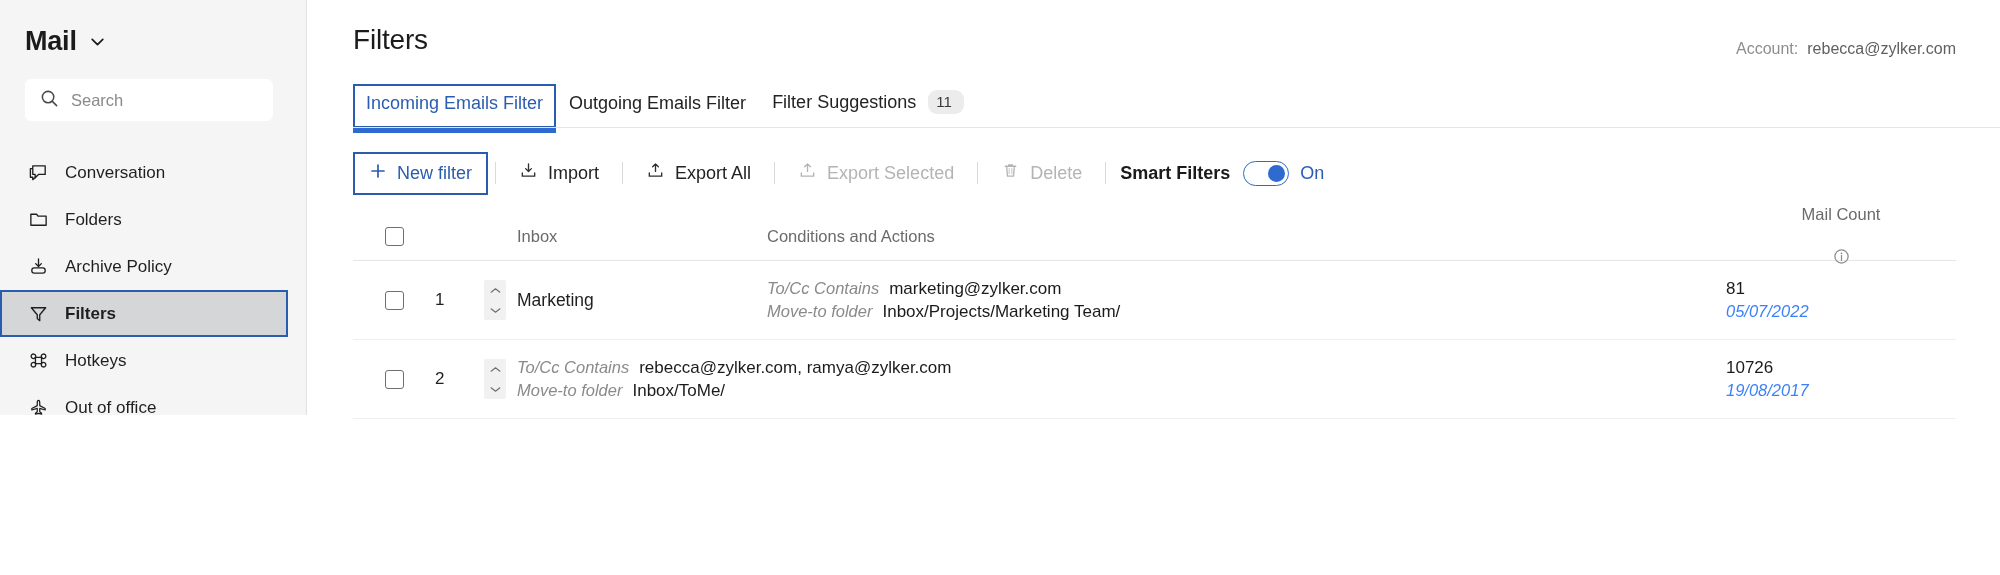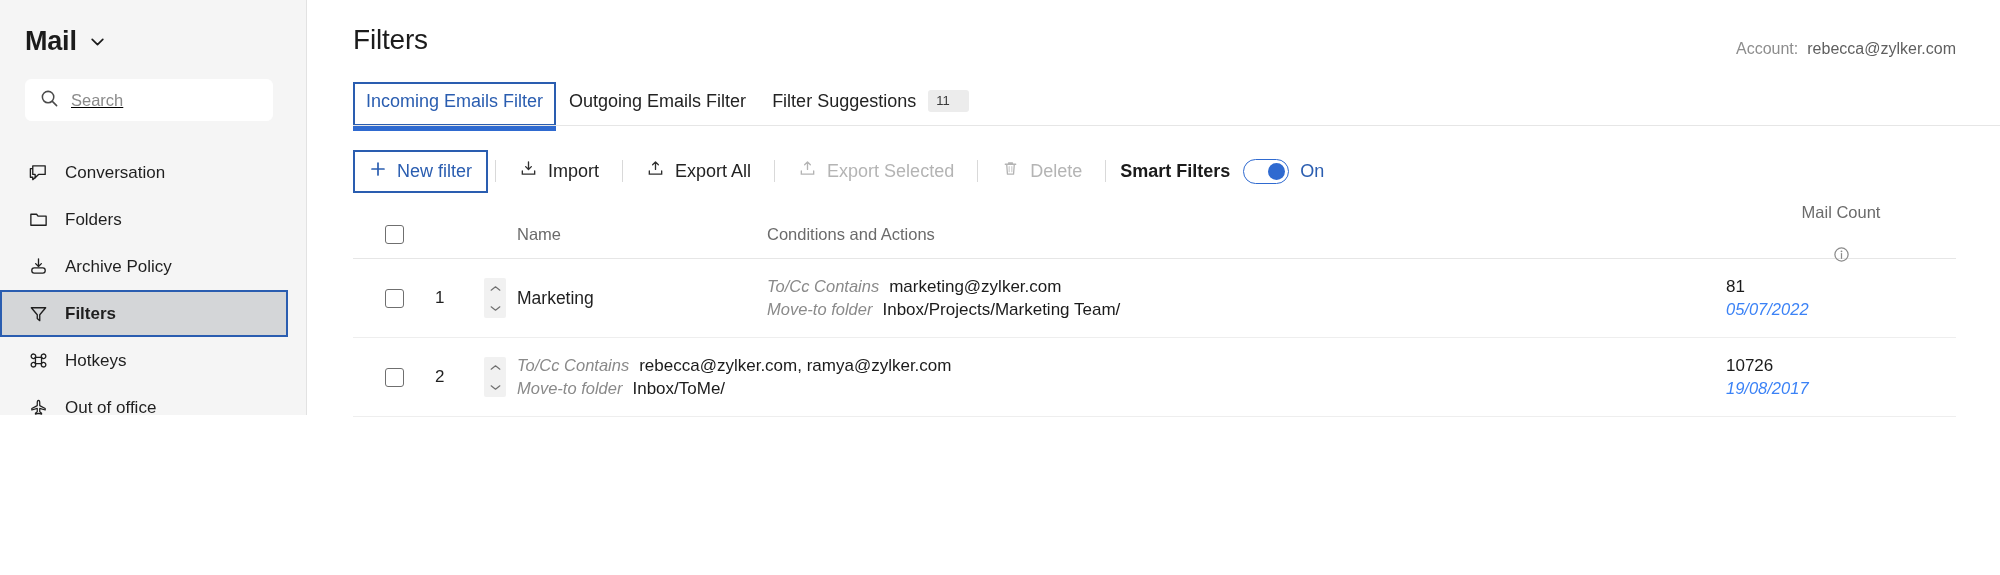--- a/index.html
+++ b/index.html
@@ -27,21 +27,20 @@
   .chev { width: 17px; height: 17px; display: block; }
 
   .search-box {
     margin: 22px 0 0 25px;
     width: 248px; height: 42px;
     background: #ffffff;
     border-radius: 6px;
     display: flex; align-items: center;
     padding: 0 14px; gap: 12px;
     border: 1px solid #ffffff;
-    text-decoration: underline;
   }
   .search-placeholder { font-size: 16.5px; color: #8a8a8a; }
 
   .nav { margin-top: 28px; }
   .nav-item {
     height: 47px;
     display: flex; align-items: center; gap: 16px;
     padding-left: 25px;
     margin: 0 18px 0 0;
     color: #1f1f1f;
@@ -84,22 +83,22 @@
     white-space: nowrap;
     display: flex; align-items: center; gap: 12px;
   }
   .tab.active { color: #2a5db0; border: 2px solid #2a5db0; }
   .tab.active::after {
     content: ""; position: absolute; left: -2px; right: -2px; bottom: -7px;
     height: 5px; background: #2f6ad0;
   }
   .tab-badge {
     background: #ececec; color: #3a3a3a;
-    font-size: 13px; border-radius: 3px;
-    padding: 3px 19px 4px 8px;
+    font-size: 15px; border-radius: 9px;
+    padding: 3px 12px 4px 8px;
   }
 
   
   .toolbar {
     display: flex; align-items: center;
     padding-left: 46px; margin-top: 23px; gap: 0;
   }
   .tb-btn {
     display: flex; align-items: center; gap: 10px;
     font-size: 18px; color: #232323;
@@ -335,21 +334,21 @@
     </div>
 
     <div class="table">
 
       <div class="trow thead">
         <div class="c-check">
           <span class="checkbox"></span>
         </div>
         <div class="c-num"></div>
         <div class="c-sort"></div>
-        <div class="c-name th">Name</div>
+        <div class="c-name th">Inbox</div>
         <div class="c-cond th">Conditions and Actions</div>
         <div class="c-count th th-mail">
           <span>Mail Count</span>
           <span>
             <svg viewBox="0 0 18 18" width="17" height="17">
               <circle cx="9" cy="9" r="7" fill="none" stroke="#8a8a8a" stroke-width="1.3"></circle>
               <circle cx="9" cy="5.6" r="0.95" fill="#8a8a8a"></circle>
               <path d="M9 8 V13" stroke="#8a8a8a" stroke-width="1.3" stroke-linecap="round"></path>
             </svg>
           </span>

